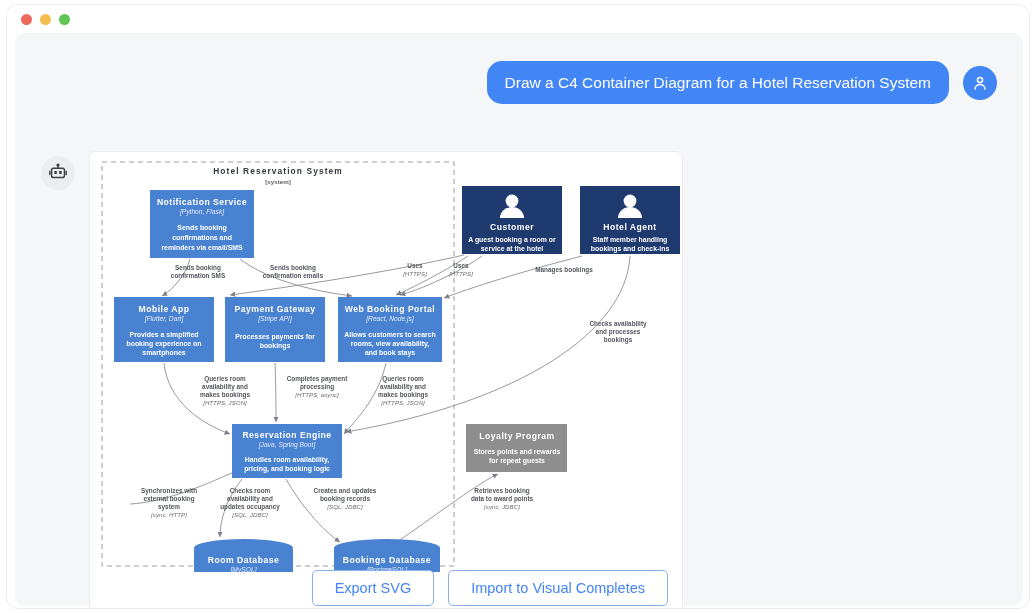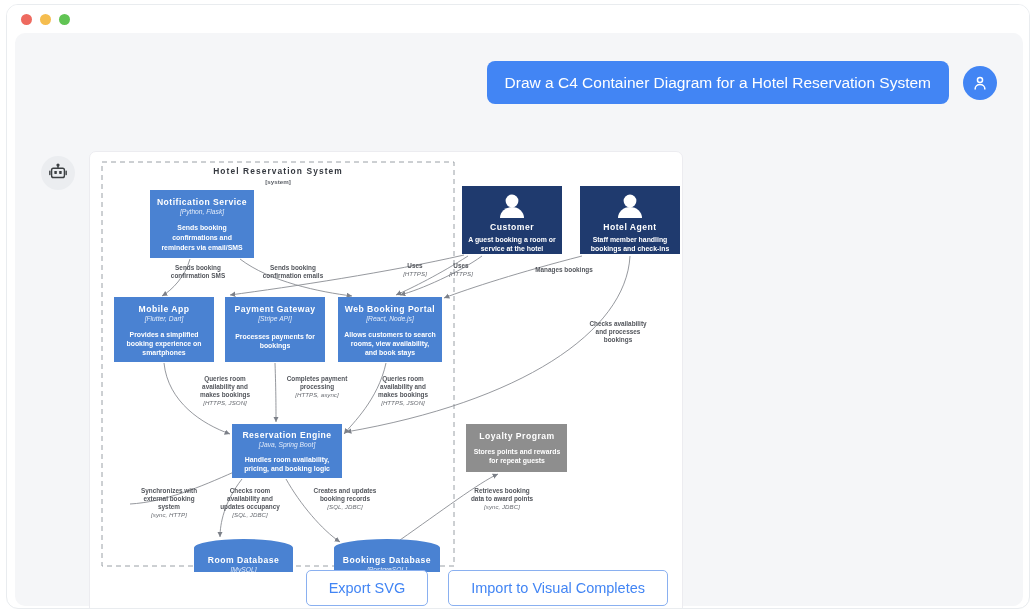--- a/index.html
+++ b/index.html
@@ -42,21 +42,21 @@
   }
   .user-avatar {
     width: 34px; height: 34px; border-radius: 50%;
     background: #4285f4;
     display: flex; align-items: center; justify-content: center;
     flex: 0 0 auto;
     margin-top: 5px;
   }
   .user-bubble {
     background: #4285f4; color: #ffffff;
-    border-radius: 8px;
+    border-radius: 15px;
     padding: 12px 18px;
     font-size: 15.5px;
     line-height: 1.25;
     white-space: nowrap;
   }
 
   
   .bot-row {
     position: absolute; left: 26px; top: 118px;
     display: flex; align-items: flex-start; gap: 14px;
@@ -77,21 +77,21 @@
     position: relative;
     height: 470px;
   }
 
   
   .diagram-svg { display: block; }
 
   
   .actions {
     position: absolute; right: 14px; bottom: 14px;
-    display: flex; gap: 20px;
+    display: flex; gap: 14px;
   }
   .action-btn {
     border: 1px solid #8ab0f0;
     background: #ffffff;
     color: #4285f4;
     font-size: 14.5px;
     font-family: "Liberation Sans", sans-serif;
     border-radius: 5px;
     padding: 9px 22px;
     cursor: pointer;

